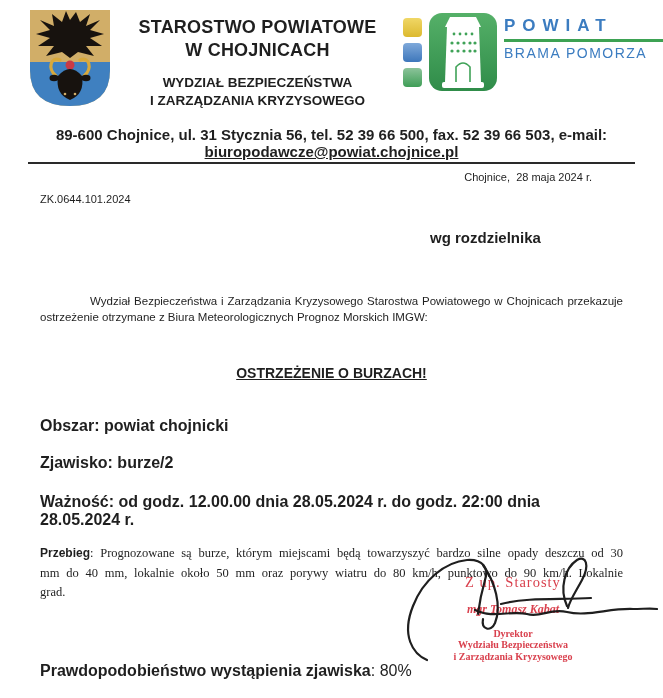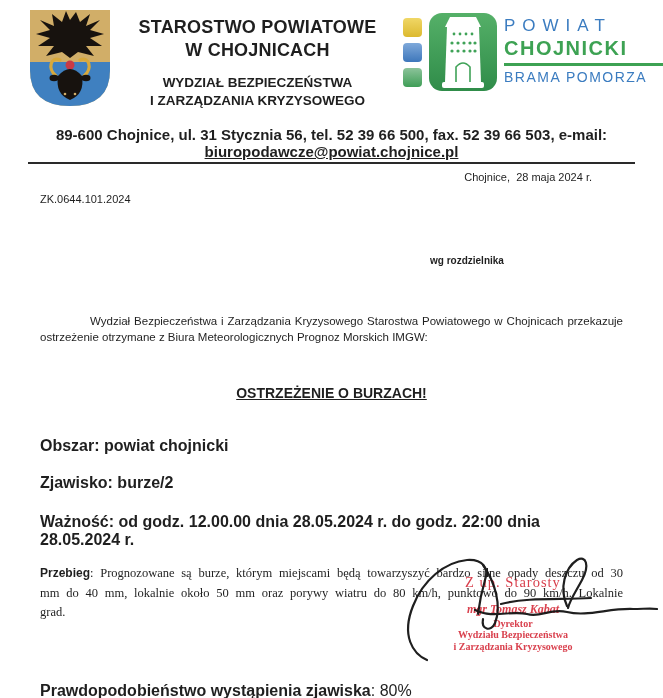--- a/index.html
+++ b/index.html
@@ -18,53 +18,53 @@
   .org-name{font-size:18px;font-weight:bold;line-height:1.25;letter-spacing:.2px;}
   .dept-name{font-size:13.5px;font-weight:bold;line-height:1.3;margin-top:13px;}
   .logo{display:flex;flex:0 0 256px;width:256px;padding-top:4px;}
   .logo-squares{display:flex;flex-direction:column;gap:6px;padding-top:6px;}
   .sq{width:19px;height:19px;border-radius:4px;}
   .sq-yellow{background:linear-gradient(#f0d766,#dcb92f);}
   .sq-blue{background:linear-gradient(#7fa9da,#3e77bb);}
   .sq-green{background:linear-gradient(#8cc39a,#3f9e57);}
   .tower-box{margin-left:6px;}
   .logo-text{padding-left:6px;padding-top:4px;white-space:nowrap;}
-  .logo-powiat{font-size:17px;font-weight:normal;color:#3b7cc0;letter-spacing:7px;}
+  .logo-powiat{font-size:17px;font-weight:bold;color:#3b7cc0;letter-spacing:7px;}
   .logo-chojnicki{font-size:20px;font-weight:bold;color:#3da253;letter-spacing:1.5px;margin-top:1px;}
   .logo-divider{height:3px;background:#3da253;width:160px;margin:3px 0 3px;}
   .logo-tagline{font-size:14px;color:#3b7cc0;letter-spacing:1.5px;}
   
   .contact-row{text-align:center;font-size:15px;font-weight:bold;margin-top:17px;}
   .contact-email{text-decoration:underline;color:#1f1f1f;cursor:pointer;}
   .rule{border:0;border-top:2px solid #2a2a2a;margin:2px 28px 0 28px;}
   
   .date-row{text-align:right;padding-right:71px;font-size:11px;margin-top:7px;}
   .ref-row{padding-left:40px;font-size:11px;margin-top:10px;}
-  .distribution-row{padding-left:430px;font-size:10px;font-weight:bold;margin-top:50px;}
+  .distribution-row{padding-left:430px;font-size:15px;font-weight:bold;margin-top:24px;}
   
   .intro{margin:47px 40px 0 40px;font-size:11.5px;line-height:1.4;text-align:justify;text-indent:50px;}
   .headline{text-align:center;margin-top:40px;font-size:14px;font-weight:bold;}
   .headline span{text-decoration:underline;}
   .field{margin:0 40px;font-size:16px;font-weight:bold;}
   .field-area{margin-top:36px;}
   .field-phenomenon{margin-top:19px;}
   .field-validity{margin-top:21px;}
   .course{margin:15px 40px 0 40px;font-size:12.5px;font-family:"Liberation Serif",serif;line-height:1.55;text-align:justify;word-spacing:3px;}
   .course b{font-family:"Liberation Sans",sans-serif;font-size:12px;word-spacing:0;}
   .field-probability{margin-top:60px;font-weight:normal;}
   .field-remarks{margin-top:17px;font-weight:normal;}
   .lbl{font-weight:bold;}
   
   .stamp{
     position:absolute;left:398px;top:574px;width:230px;
     text-align:center;color:#d9414e;font-family:"Liberation Serif",serif;
   }
   .stamp-onbehalf{font-size:14.5px;letter-spacing:1px;}
   .stamp-name{font-size:12px;font-weight:bold;font-style:italic;margin-top:11px;}
-  .stamp-title{font-size:10px;font-weight:bold;margin-top:1px;}
+  .stamp-title{font-size:10px;font-weight:bold;margin-top:11px;}
   .stamp-dept{font-size:10px;font-weight:bold;line-height:1.18;}
   .signature-svg{position:absolute;left:383px;top:548px;pointer-events:none;}
 </style>
 </head>
 <body>
 
 <div class="page">
 
   <div class="letterhead">
 
@@ -129,21 +129,20 @@
               <circle cx="30" cy="39" r="1.6"></circle>
               <circle cx="36" cy="39" r="1.6"></circle>
               <circle cx="42" cy="39" r="1.6"></circle>
               <circle cx="47" cy="39" r="1.6"></circle>
           </g>
           <path d="M28,70 V55 Q35,47 42,55 V70" fill="none" stroke="#3fa257" stroke-width="1.6"></path>
         </svg>
       </div>
       <div class="logo-text">
         <div class="logo-powiat">POWIAT</div>
-        <div class="logo-chojnicki">CHOJNICKI</div>
         <div class="logo-divider"></div>
         <div class="logo-tagline">BRAMA POMORZA</div>
       </div>
     </div>
   </div>
 
   <div class="contact-row">
     <span>89-600 Chojnice, ul. 31 Stycznia 56, tel. 52 39 66 500, fax. 52 39 66 503, e-mail: </span><span class="contact-email">biuropodawcze@powiat.chojnice.pl</span>
   </div>
   <hr class="rule">

